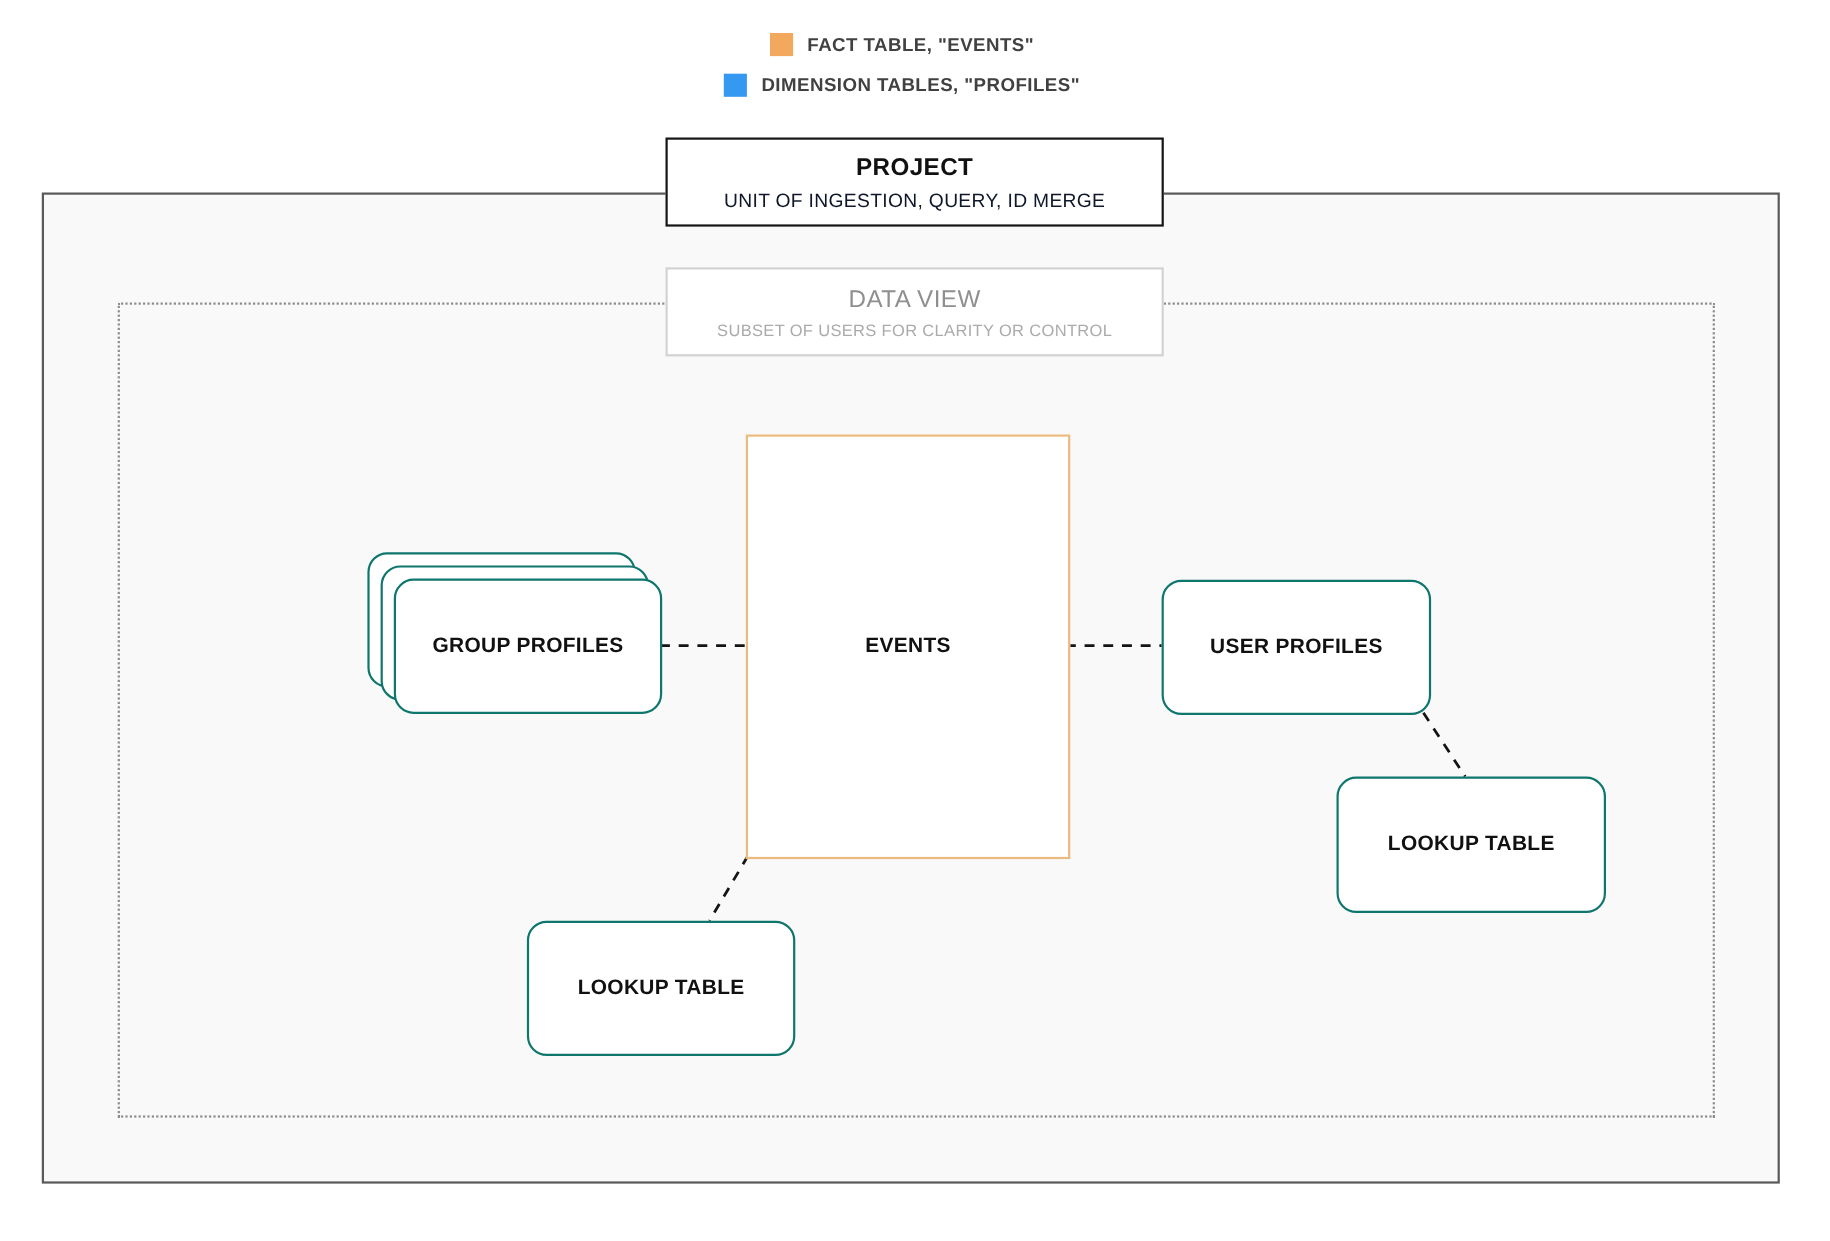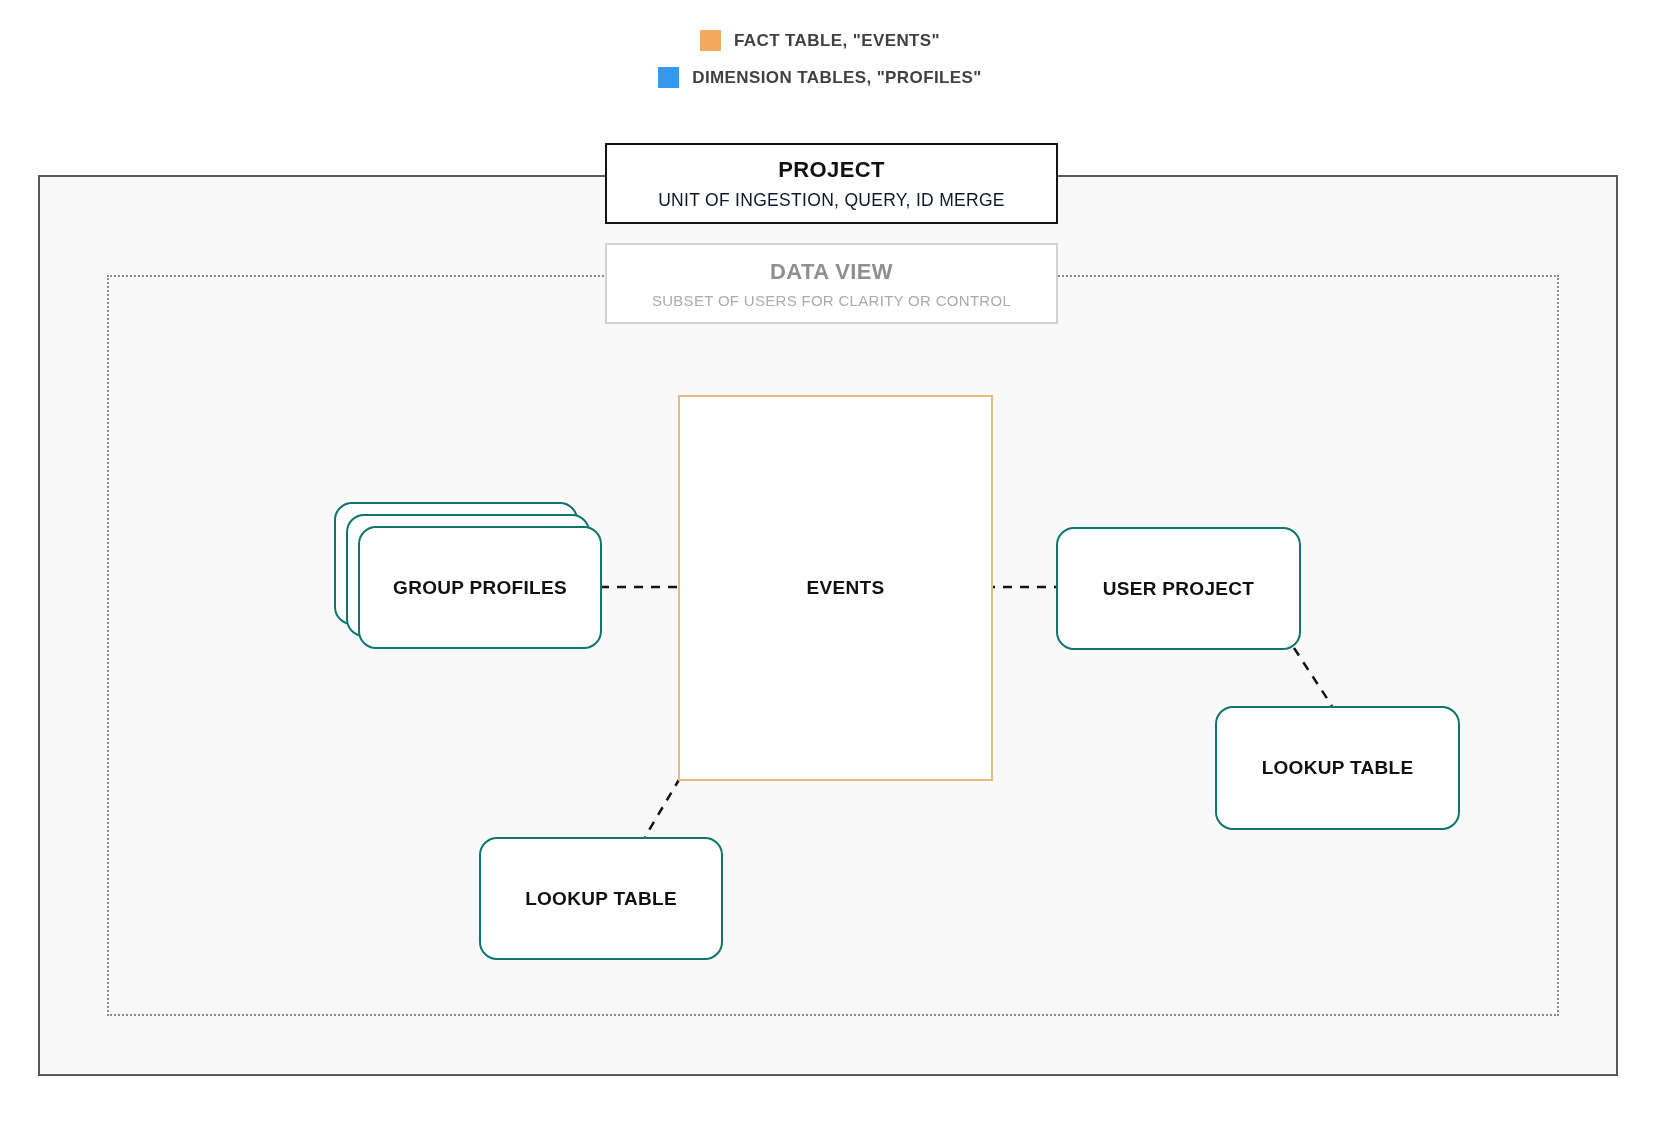--- a/index.html
+++ b/index.html
@@ -76,21 +76,21 @@
     display: flex;
     flex-direction: column;
     justify-content: center;
     align-items: center;
     text-align: center;
     background: #ffffff;
     z-index: 5;
   }
   .project-box {
     left: 605px;
-    top: 143px;
+    top: 125px;
     width: 449px;
     height: 77px;
     border: 2px solid #141414;
     text-align: center;
   }
   .project-box .box-title {
     font-size: 22px;
     font-weight: bold;
     color: #111111;
     letter-spacing: 0.4px;
@@ -103,21 +103,21 @@
   }
   .dataview-box {
     left: 605px;
     top: 243px;
     width: 449px;
     height: 77px;
     border: 2px solid #d2d2d2;
   }
   .dataview-box .box-title {
     font-size: 22px;
-    font-weight: bold;
+    font-weight: normal;
     color: #8f8f8f;
     letter-spacing: 0.4px;
   }
   .dataview-box .box-subtitle {
     margin-top: 7px;
     font-size: 15px;
     color: #ababab;
     letter-spacing: 0.3px;
   }
 
@@ -151,21 +151,20 @@
     left: 678px;
     top: 395px;
     width: 291px;
     height: 382px;
     border: 2px solid #EBBA7E;
     background: #ffffff;
     display: flex;
     align-items: center;
     justify-content: center;
     z-index: 4;
-    padding-left: 20px;
   }
   .dim-card {
     position: absolute;
     border: 2px solid #0f766e;
     border-radius: 18px;
     background: #ffffff;
     display: flex;
     align-items: center;
     justify-content: center;
     z-index: 4;
@@ -216,21 +215,21 @@
     <span class="node-label">EVENTS</span>
   </div>
 
   <div class="dim-card group-card-back"></div>
   <div class="dim-card group-card-middle"></div>
   <div class="dim-card group-card-front">
     <span class="node-label">GROUP PROFILES</span>
   </div>
 
   <div class="dim-card user-profiles-box">
-    <span class="node-label">USER PROJECT</span>
+    <span class="node-label">USER PROFILES</span>
   </div>
 
   <div class="dim-card lookup-left-box">
     <span class="node-label">LOOKUP TABLE</span>
   </div>
 
   <div class="dim-card lookup-right-box">
     <span class="node-label">LOOKUP TABLE</span>
   </div>
 

